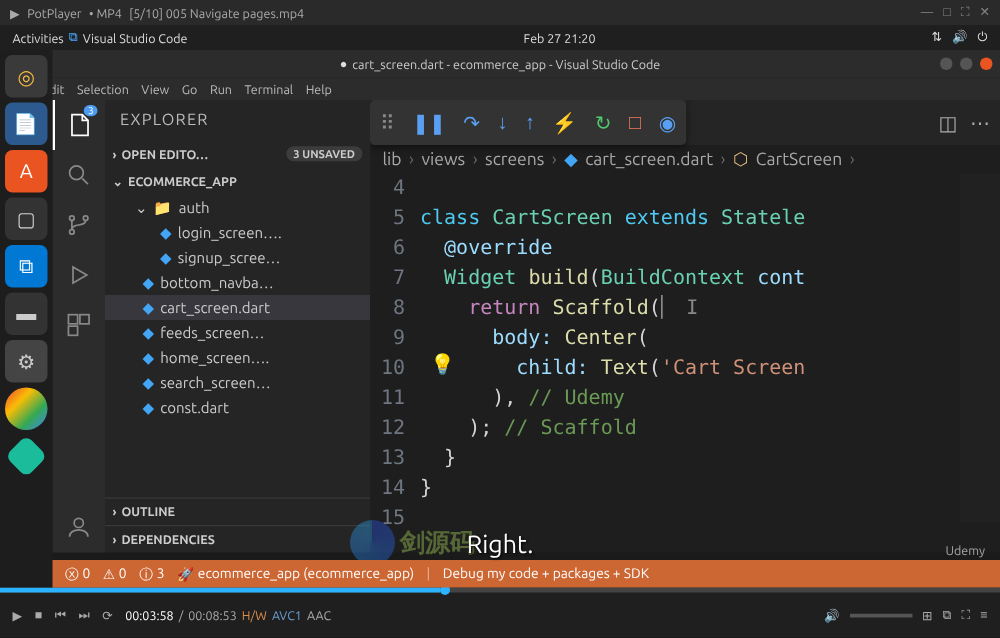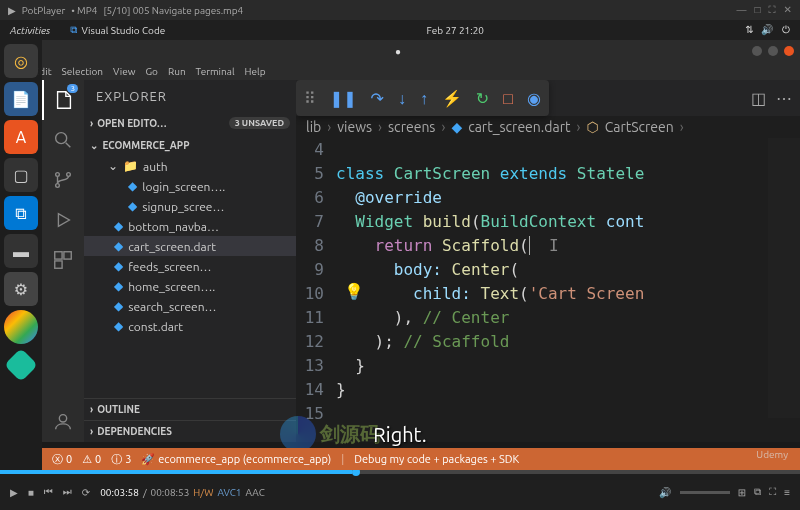--- a/index.html
+++ b/index.html
@@ -6,21 +6,21 @@
 body { font-family: 'Ubuntu', 'Segoe UI', sans-serif; background: #1a1a1a; color: #ccc; width: 800px; height: 510px; overflow: hidden; position: relative; }
 
 
 .pot-titlebar { height: 20px; background: #2a2a2a; display: flex; align-items: center; padding: 0 8px; font-size: 10px; color: #aaa; }
 .pot-titlebar .left { display: flex; align-items: center; gap: 6px; }
 .pot-titlebar .right { margin-left: auto; display: flex; gap: 8px; }
 .pot-titlebar .icon { opacity: 0.7; }
 
 
 .ubuntu-bar { height: 20px; background: #1f1f1f; display: flex; align-items: center; padding: 0 10px; font-size: 10px; color: #ddd; }
-.ubuntu-bar .activities { margin-right: 20px; font-style: italic; }
+.ubuntu-bar .activities { margin-right: 4px; }
 .ubuntu-bar .app-name { display:flex; align-items:center; gap:4px; }
 .ubuntu-bar .clock { margin: 0 auto; }
 .ubuntu-bar .sys-icons { display: flex; gap: 8px; }
 
 
 .vsc-title { height: 22px; background: #2c2c2c; display: flex; align-items: center; justify-content: center; font-size: 10px; color: #ccc; position: relative; }
 .vsc-title .dot { color: #ddd; margin-right: 4px; }
 .vsc-title .close-btns { position: absolute; right: 6px; display: flex; gap: 6px; }
 .vsc-title .close-btns span { width: 10px; height: 10px; border-radius: 50%; display:inline-block; }
 
@@ -90,21 +90,21 @@
 .subtitle { position: absolute; bottom: 64px; left: 50%; transform: translateX(-50%); font-size: 20px; font-weight: normal; color: #fff; text-shadow: 1px 1px 2px #000; z-index: 20; }
 
 
 .status-bar { height: 22px; background: #cc6633; display: flex; align-items: center; padding: 0 10px; font-size: 11px; color: #fff; gap: 10px; position: absolute; bottom: 40px; left: 42px; right: 0; z-index: 15; }
 .status-bar .item { display: flex; align-items: center; gap: 3px; }
 
 
 .watermark { position:absolute; bottom:58px; left:280px; opacity:0.35; display:flex; align-items:center; gap:4px; z-index:12; }
 .watermark .logo { width:36px; height:36px; background: conic-gradient(#2b5aff, #2bb3ff); border-radius:50%; }
 .watermark .txt { font-size:20px; font-weight:bold; color:#bef264; }
-.udemy-watermark { position:absolute; bottom:50px; right:12px; font-size:10px; color:#ddd; opacity:0.7; z-index:16; }
+.udemy-watermark { position:absolute; bottom:64px; right:12px; font-size:10px; color:#ddd; opacity:0.7; z-index:16; }
 
 
 .player { height: 40px; background: #1f1f1f; position: absolute; bottom: 0; left: 0; right: 0; display: flex; flex-direction: column; }
 .progress { height: 4px; background: #444; position: relative; }
 .progress-fill { position:absolute; height:100%; background:#2bb3ff; }
 .progress-knob { width:8px; height:8px; border-radius:50%; background:#2bb3ff; position:absolute; top:-2px; }
 .p-controls { flex:1; display: flex; align-items: center; padding: 0 10px; gap: 10px; font-size: 10px; color: #aaa; }
 .p-controls .time-info { display:flex; gap:4px; }
 .p-controls .right-ctrl { margin-left:auto; display:flex; align-items:center; gap:8px; }
 .vol-bar { width:50px; height:3px; background:#555; }
@@ -139,20 +139,21 @@
   <span class="clock">Feb 27  21:20</span>
   <span class="sys-icons">
     <span>⇅</span>
     <span>🔊</span>
     <span>⏻</span>
   </span>
 </div>
 
 <div class="vsc-title">
   <span class="dot">●</span>
+  <span>cart_screen.dart - ecommerce_app - Visual Studio Code</span>
   <span class="close-btns">
     <span style="background:#555"></span>
     <span style="background:#555"></span>
     <span style="background:#e95420"></span>
   </span>
 </div>
 
 <div class="dock">
   <div class="dock-item files">
       <span style="color:#f5b942">◎</span>
@@ -347,21 +348,21 @@
 13
 14
 15</div>
       <div class="lines">
 <span class="kw">class</span> <span class="cls">CartScreen</span> <span class="kw">extends</span> <span class="cls">Statele</span>
   <span class="ann">@override</span>
   <span class="cls">Widget</span> <span class="mtd">build</span><span class="p">(</span><span class="cls">BuildContext</span> <span class="nm">cont</span>
     <span class="ret">return</span> <span class="mtd">Scaffold</span><span class="p">(</span><span style="border-left:1px solid #aeafad">&nbsp;</span> <span style="color:#888">I</span>
       <span class="nm">body:</span> <span class="mtd">Center</span><span class="p">(</span>
         <span class="nm">child:</span> <span class="mtd">Text</span><span class="p">(</span><span class="str">'Cart Screen</span>
-      <span class="p">),</span> <span class="cmt">// Center</span>
+      <span class="p">),</span> <span class="cmt">// Udemy</span>
     <span class="p">);</span> <span class="cmt">// Scaffold</span>
   <span class="p">}</span>
 <span class="p">}</span>
 </div>
     </div>
     <span class="lightbulb">💡</span>
     <div class="minimap"></div>
   </div>
 </div>
 

